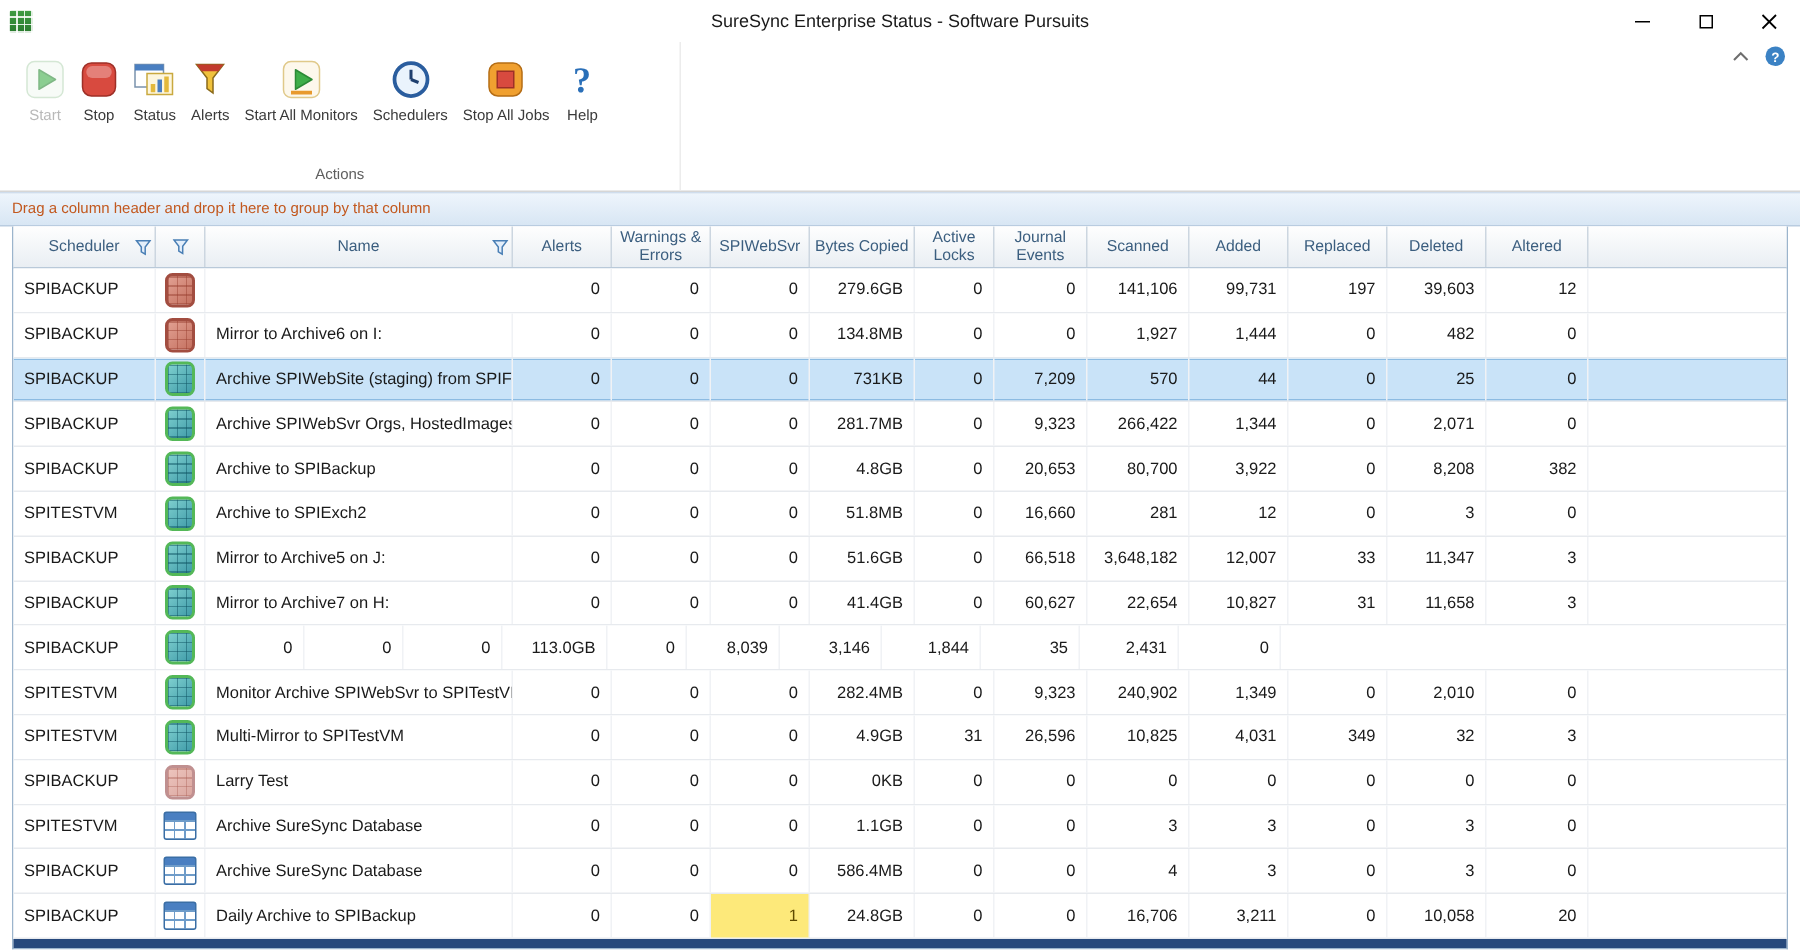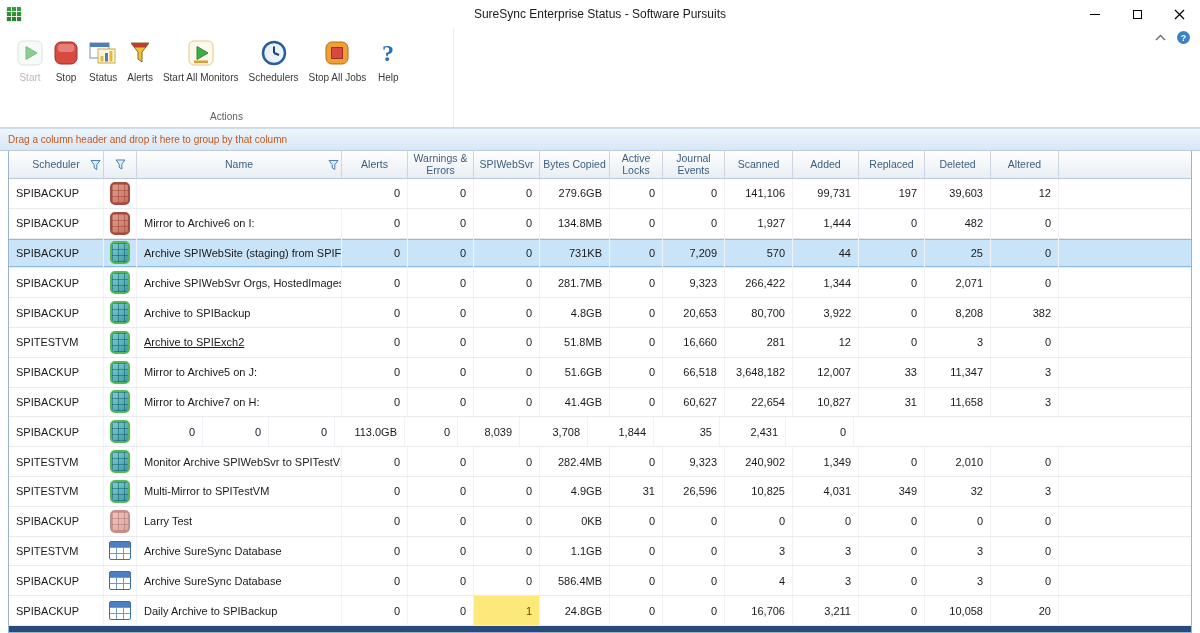--- a/index.html
+++ b/index.html
@@ -345,21 +345,21 @@
         <div class="cell num" style="width: 66px;">3,922</div>
         <div class="cell num" style="width: 66px;">0</div>
         <div class="cell num" style="width: 66px;">8,208</div>
         <div class="cell num" style="width: 68px;">382</div>
       </div>
       <div class="grow">
         <div class="cell" style="width: 95px;">SPITESTVM</div>
         <div class="cell icon-cell" style="width: 33px;">
           <span class="ric archive-teal"></span>
         </div>
-        <div class="cell" style="width: 205px; text-decoration: underline;">Archive to SPIExch2</div>
+        <div class="cell" style="width: 205px;">Archive to SPIExch2</div>
         <div class="cell num" style="width: 66px;">0</div>
         <div class="cell num" style="width: 66px;">0</div>
         <div class="cell num" style="width: 66px;">0</div>
         <div class="cell num" style="width: 70px;">51.8MB</div>
         <div class="cell num" style="width: 53px;">0</div>
         <div class="cell num" style="width: 62px;">16,660</div>
         <div class="cell num" style="width: 68px;">281</div>
         <div class="cell num" style="width: 66px;">12</div>
         <div class="cell num" style="width: 66px;">0</div>
         <div class="cell num" style="width: 66px;">3</div>
@@ -405,21 +405,21 @@
         <div class="cell" style="width: 95px;">SPIBACKUP</div>
         <div class="cell icon-cell" style="width: 33px;">
           <span class="ric archive-teal"></span>
         </div>
         <div class="cell num" style="width: 66px;">0</div>
         <div class="cell num" style="width: 66px;">0</div>
         <div class="cell num" style="width: 66px;">0</div>
         <div class="cell num" style="width: 70px;">113.0GB</div>
         <div class="cell num" style="width: 53px;">0</div>
         <div class="cell num" style="width: 62px;">8,039</div>
-        <div class="cell num" style="width: 68px;">3,708</div>
+        <div class="cell num" style="width: 68px;">3,146</div>
         <div class="cell num" style="width: 66px;">1,844</div>
         <div class="cell num" style="width: 66px;">35</div>
         <div class="cell num" style="width: 66px;">2,431</div>
         <div class="cell num" style="width: 68px;">0</div>
       </div>
       <div class="grow">
         <div class="cell" style="width: 95px;">SPITESTVM</div>
         <div class="cell icon-cell" style="width: 33px;">
           <span class="ric archive-teal"></span>
         </div>

